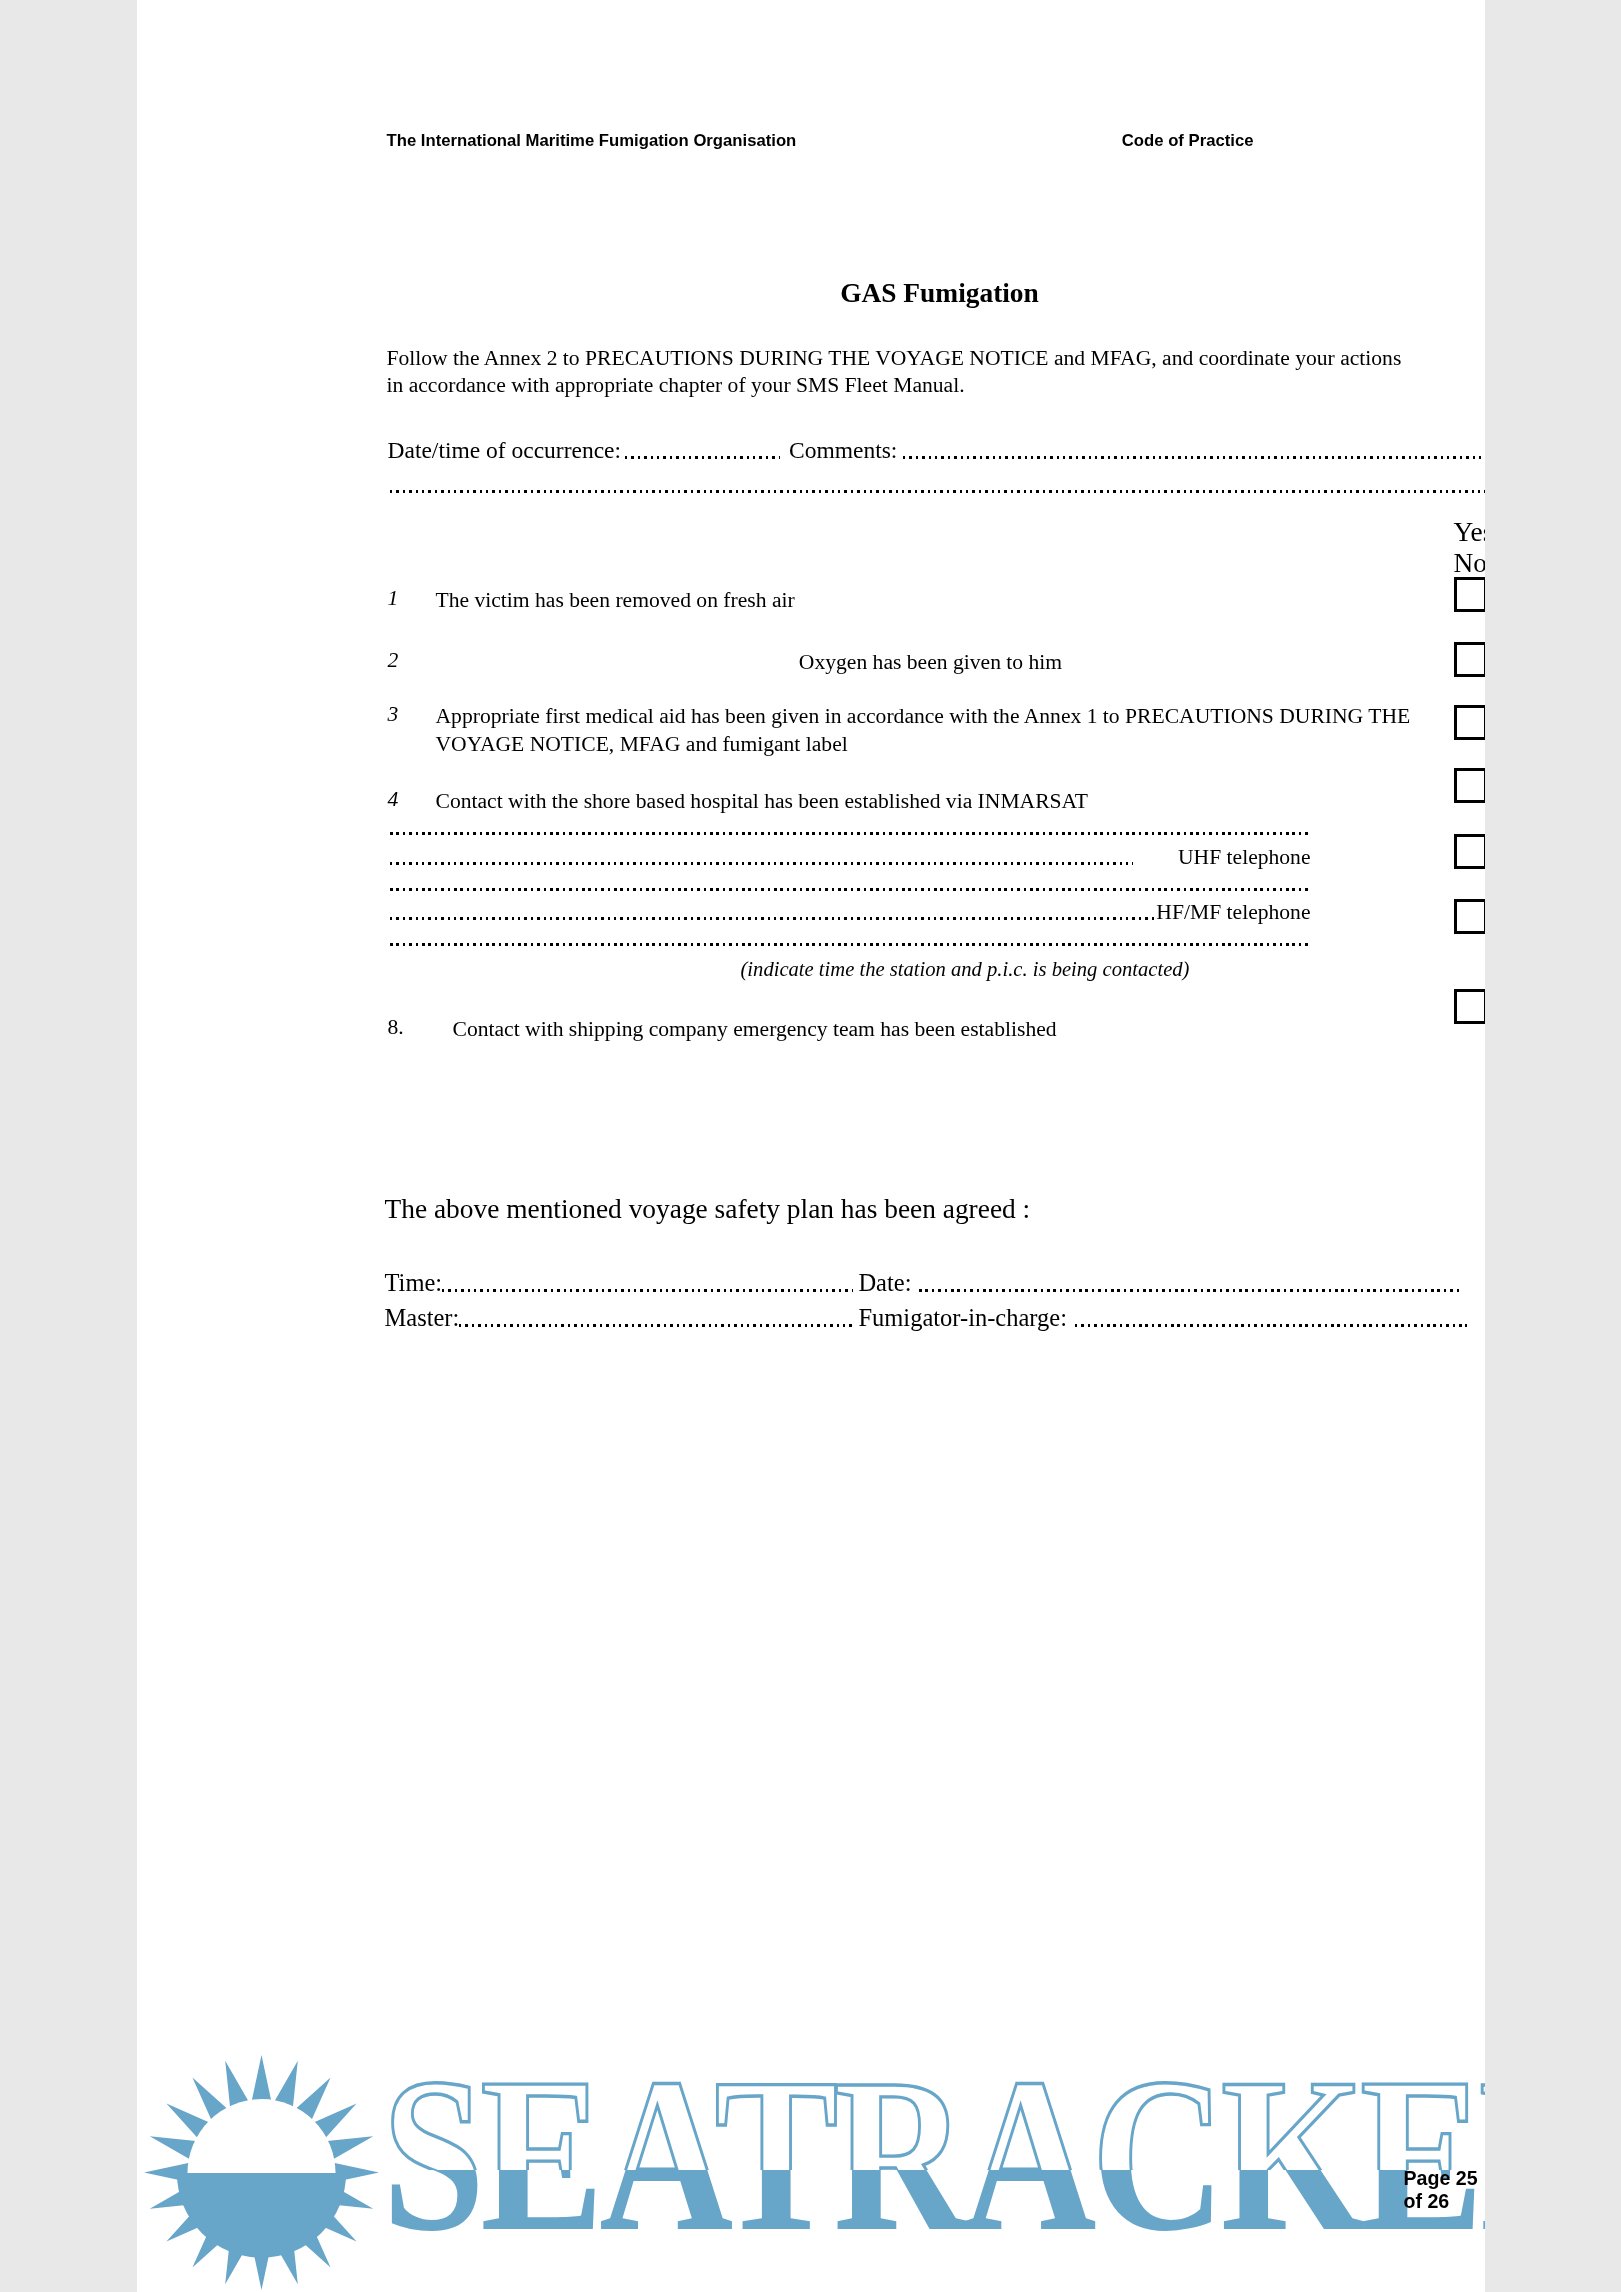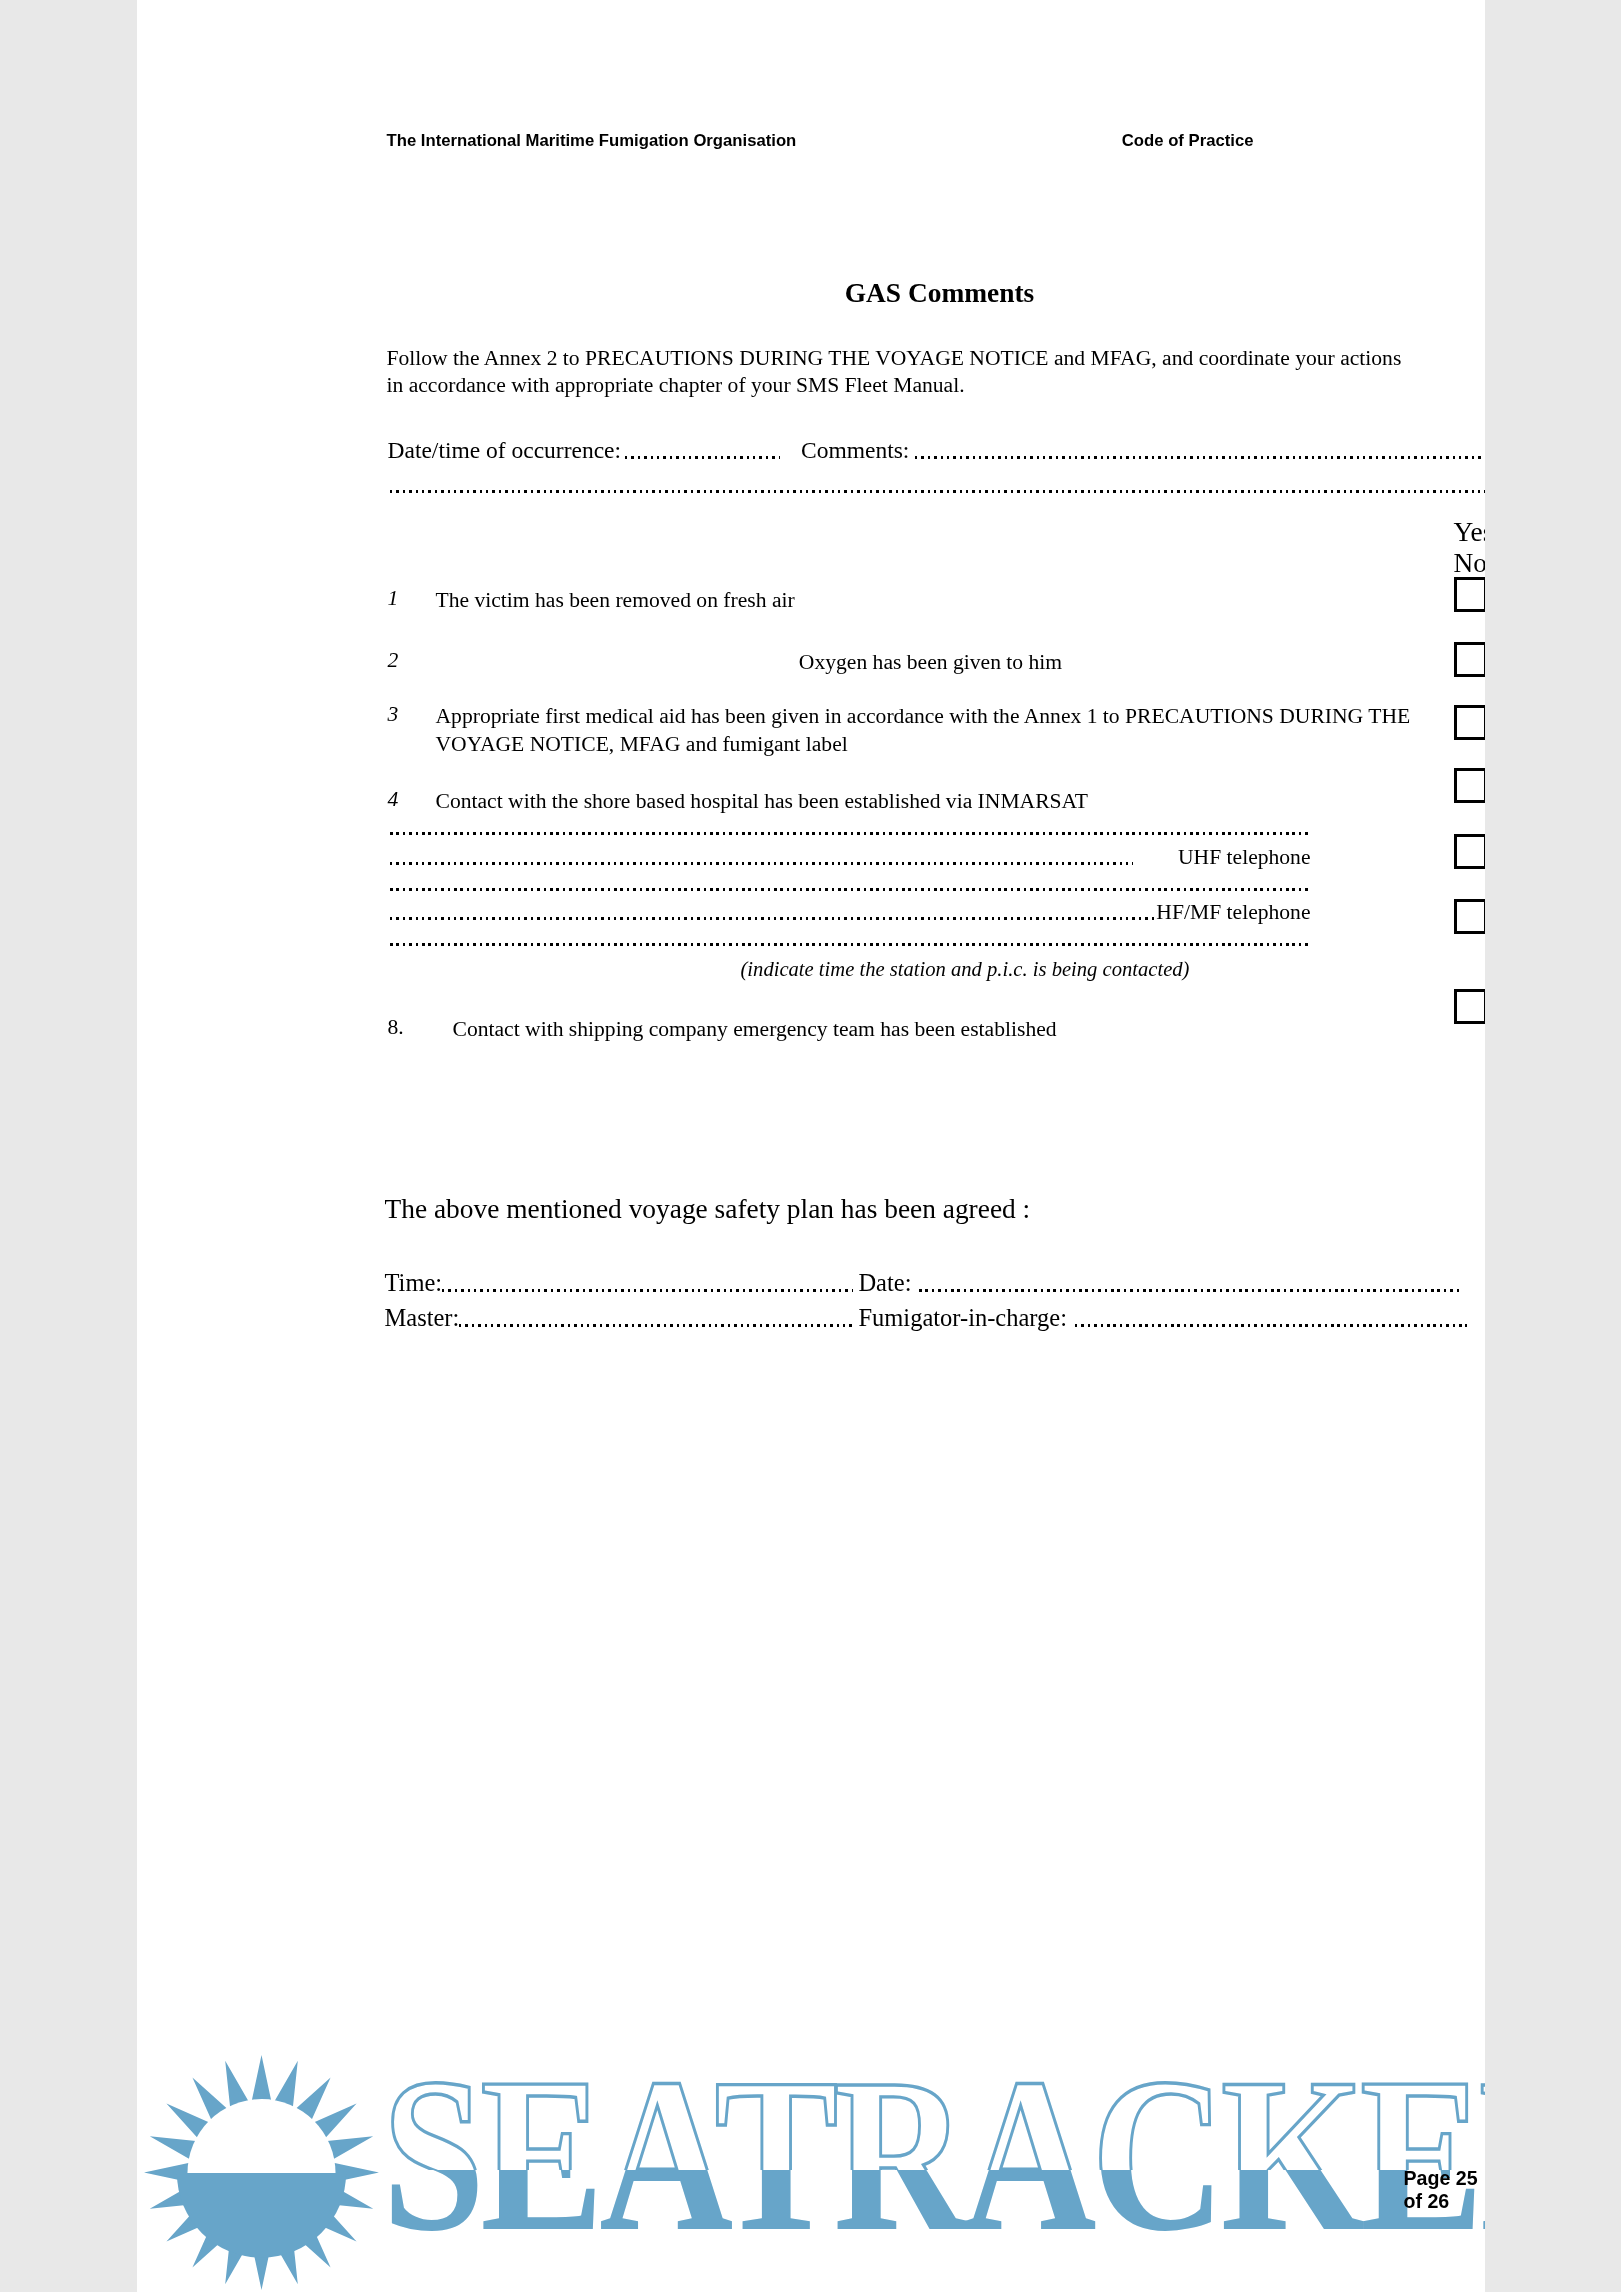--- a/index.html
+++ b/index.html
@@ -33,28 +33,28 @@
   .logo-over{color:#ffffff; -webkit-text-stroke:3.4px #67a5c9; clip-path:inset(0 0 43% 0);}
 </style>
 </head>
 <body>
 
 <div class="page">
 
   <div class="abs hdr" style="left:250px; top:131px;">The International Maritime Fumigation Organisation</div>
   <div class="abs hdr" style="right:231px; top:131px;">Code of Practice</div>
 
-  <div class="abs title" style="left:251px; top:278px; width:1104px;">GAS Comments</div>
+  <div class="abs title" style="left:251px; top:278px; width:1104px;">GAS Fumigation</div>
 
   <div class="abs para" style="left:250px; top:345px; width:1019px;">Follow the Annex 2 to PRECAUTIONS DURING THE VOYAGE NOTICE and MFAG, and coordinate your actions in accordance with appropriate chapter of your SMS Fleet Manual.</div>
 
   <div class="abs row fs24" style="left:251px; top:437px; width:1104px;">
     <span class="lbl">Date/time of occurrence:</span>
     <span class="dots" style="width:155px; margin-left:3.9px;"></span>
-    <span class="lbl" style="margin-left:21px;">Comments:</span>
+    <span class="lbl" style="margin-left:9px;">Comments:</span>
     <span class="dots grow" style="margin-left:5.9px;"></span>
   </div>
   <div class="abs dots" style="left:253px; top:490px; width:1102px;"></div>
 
   <div class="abs yesno" style="left:1317px; top:517px;">Yes No</div>
 
   <div class="abs item-num" style="left:251px; top:586px;">1</div>
   <div class="abs item-text" style="left:299px; top:586px; width:990px;">The victim has been removed on fresh air</div>
 
   <div class="abs item-num" style="left:251px; top:648px;">2</div>

